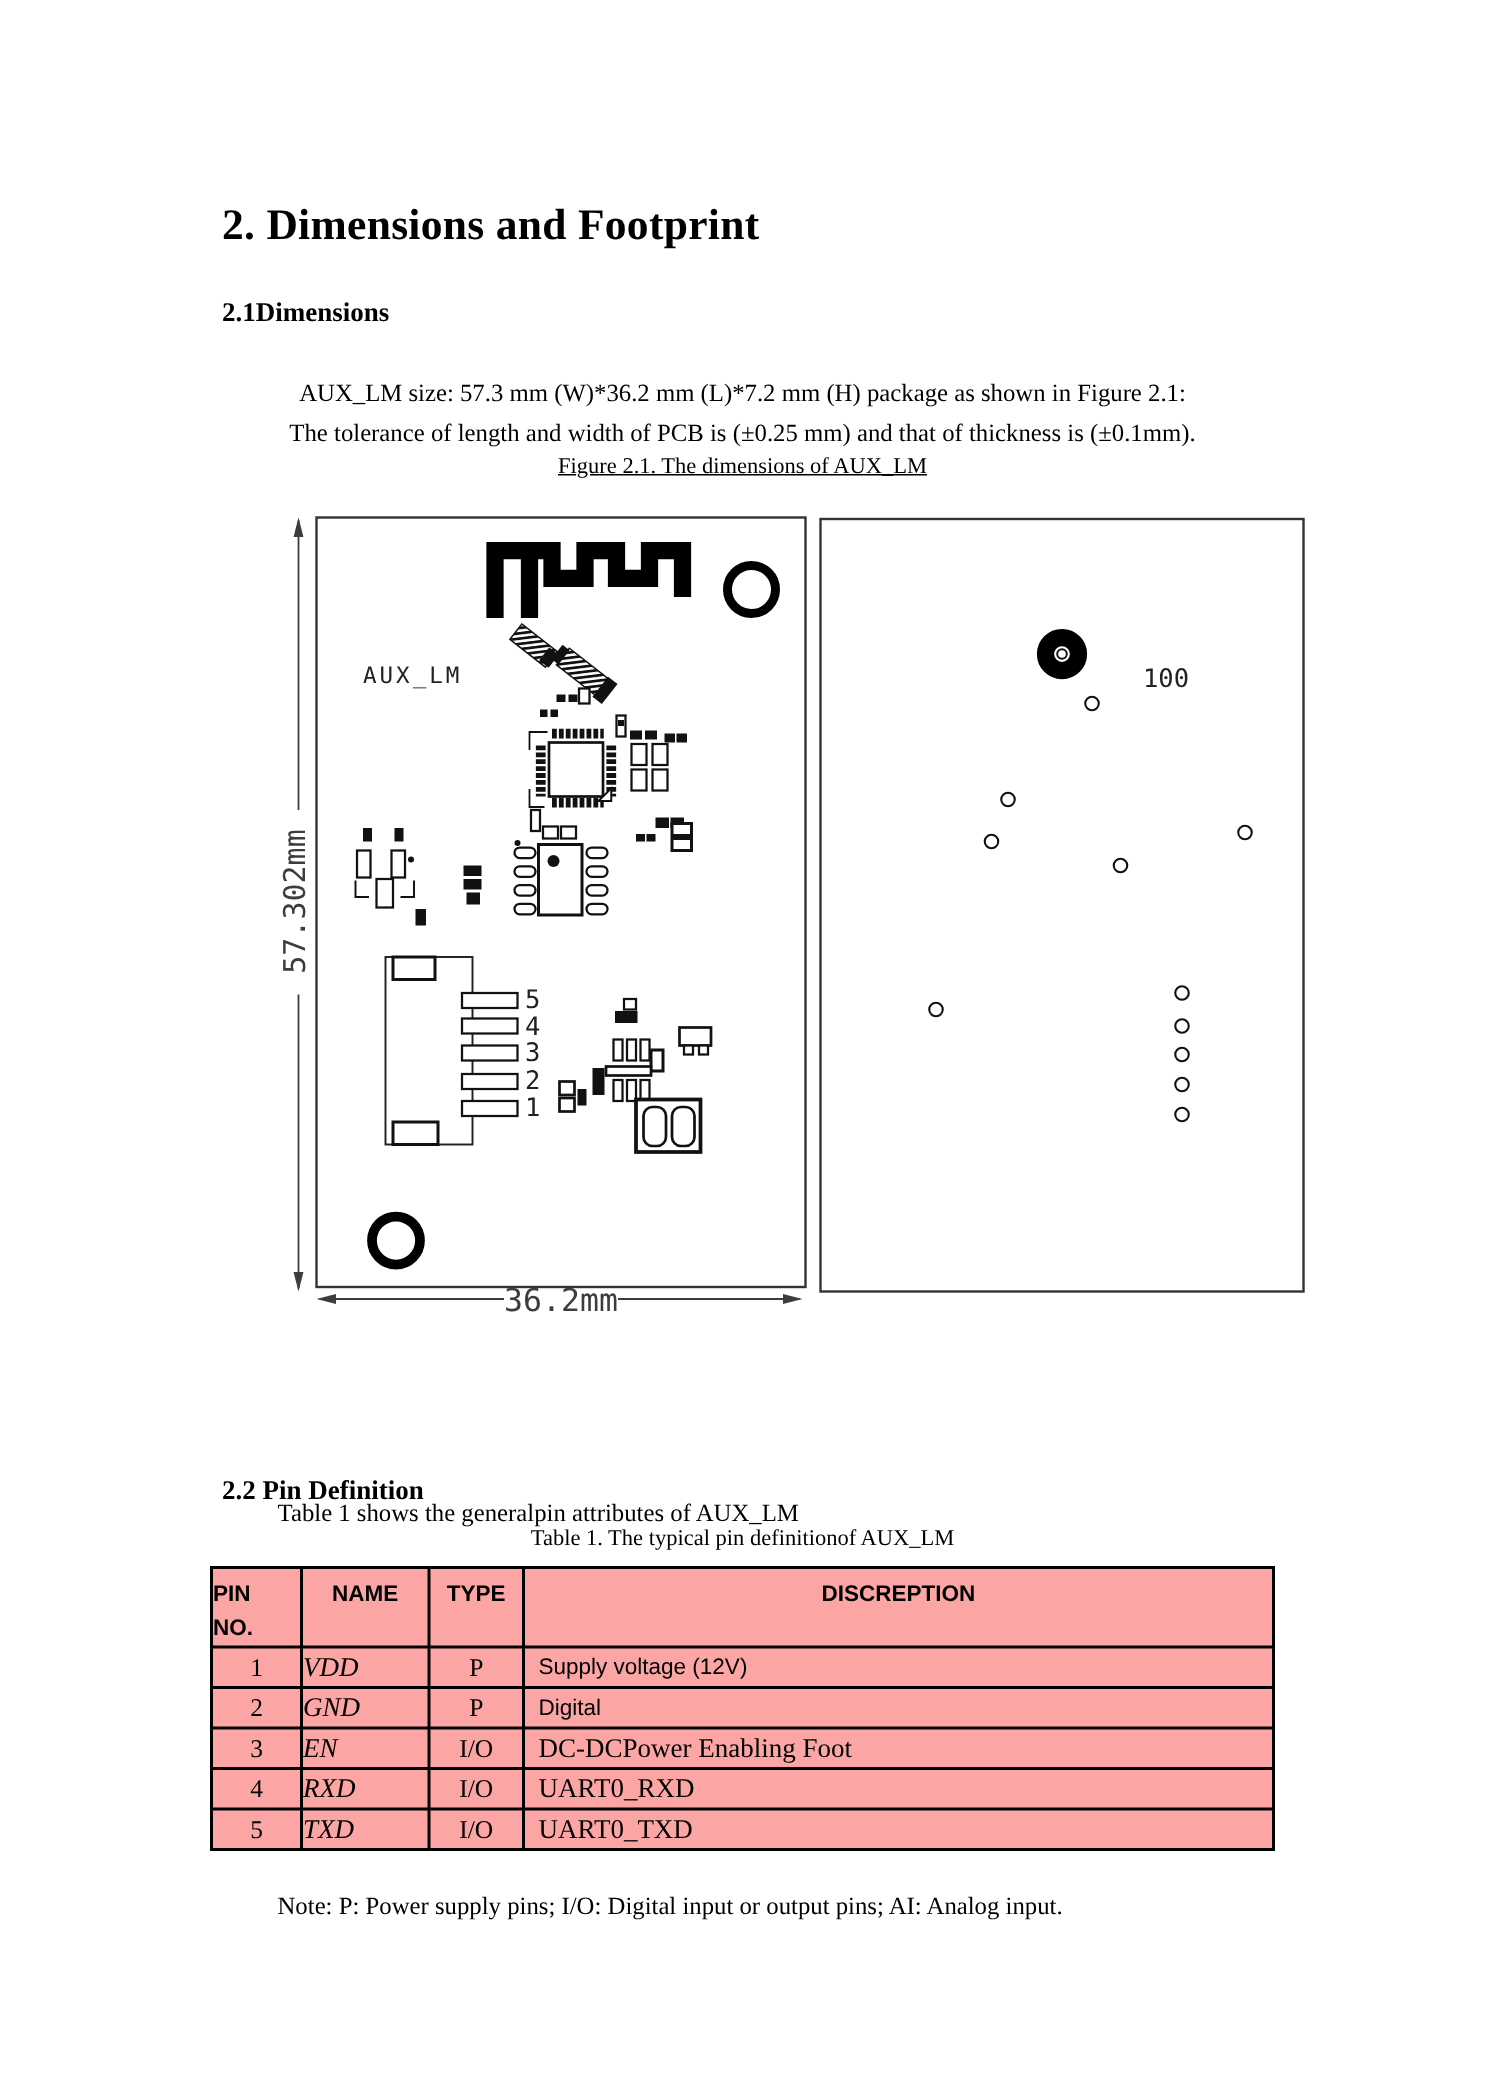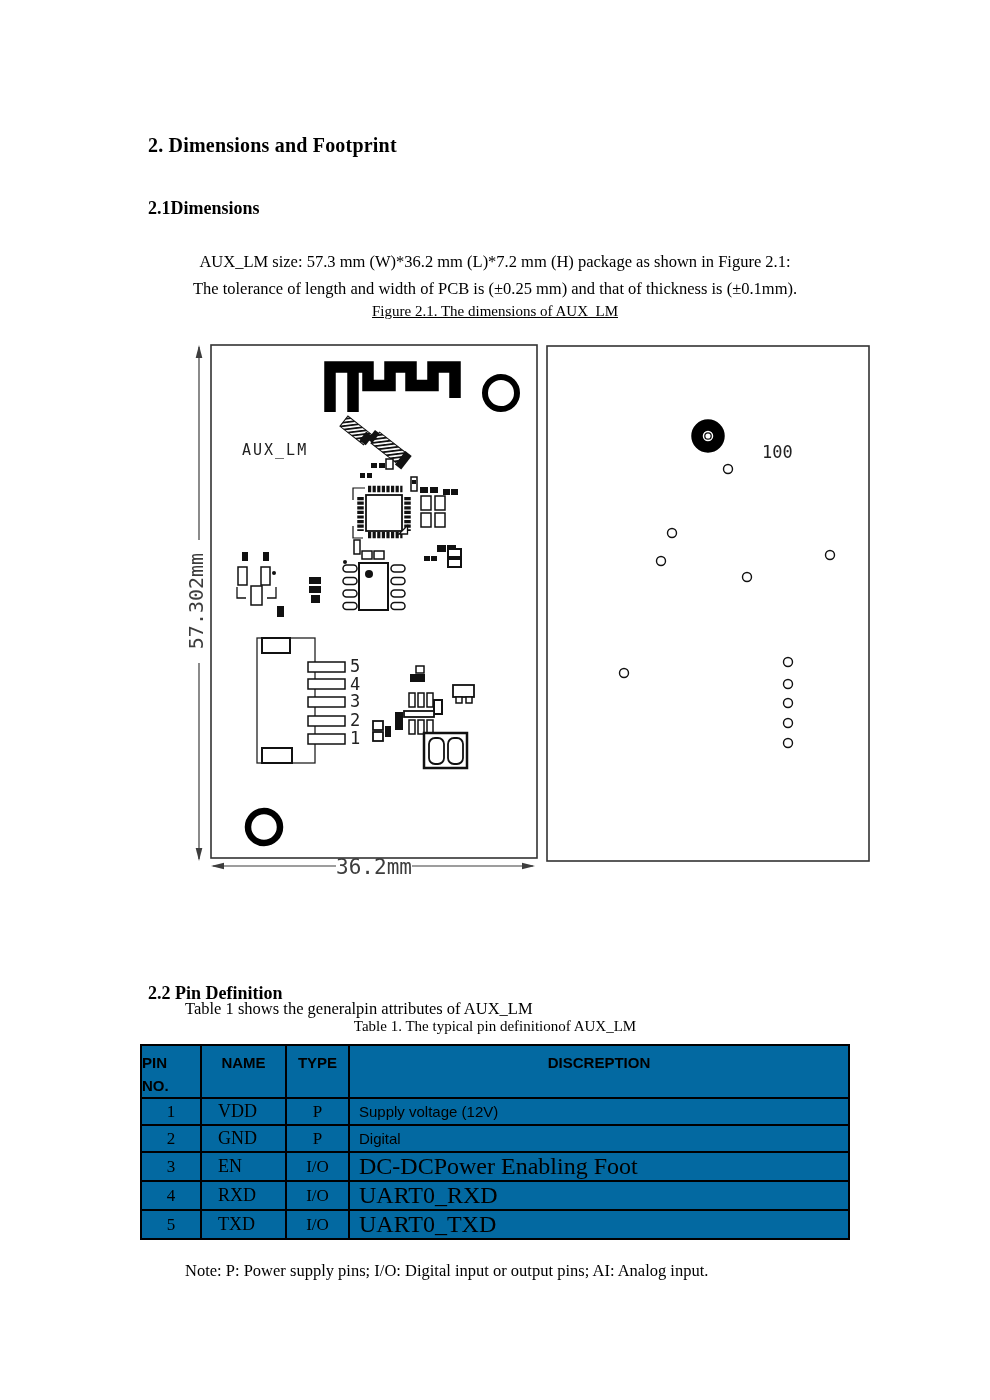--- a/index.html
+++ b/index.html
@@ -1,49 +1,49 @@
 <!DOCTYPE html>
 <html><head>
 <meta charset="utf-8">
 <style>
   html,body { margin:0; padding:0; }
   body {
     width:990px; height:1400px; background:#ffffff; color:#000;
     font-family:"Liberation Serif", serif; position:relative; overflow:hidden;
   }
   .abs { position:absolute; }
-  .h1 { font-size:20px; font-weight:bold; letter-spacing:0.2px; }
+  .h1 { font-size:29px; font-weight:bold; letter-spacing:0.2px; }
   .h2 { font-size:18px; font-weight:bold; }
   .body-text { font-size:16.5px; line-height:27px; }
   .centered { text-align:center; }
   .caption { font-size:15px; }
   .note { font-size:16.5px; }
 
   
   .fig-svg text { font-family:"DejaVu Sans Mono", monospace; }
   .dim-text { fill:#3d3d3d; }
   .via { fill:#fff; stroke:#111; stroke-width:1.4; }
   .part-o { fill:#fff; stroke:#111; stroke-width:1.5; }
   .part-d { fill:#111; stroke:none; }
 
   
-  .pin-table { border-collapse:collapse; table-layout:fixed; background:#0369a1; }
+  .pin-table { border-collapse:collapse; table-layout:fixed; background:#fca5a5; }
   .pin-table th, .pin-table td { border:2px solid #000; padding:0; overflow:hidden; }
   .pin-table th {
     font-family:"Liberation Sans", sans-serif; font-weight:bold; font-size:15px;
     vertical-align:top; padding-top:5px; line-height:23px; height:44px;
   }
   .th-pin { text-align:left; padding-left:14px; }
   .pin-table td { height:25px; font-size:18px; }
   td.c-no { text-align:center; font-size:17px; }
-  td.c-name { padding-left:16px; }
+  td.c-name { padding-left:0;font-style:italic; }
   td.c-type { text-align:center; font-size:17px; }
   td.c-desc { padding-left:9px; }
   td.c-desc[data-font="sans"] { font-family:"Liberation Sans", sans-serif; font-size:15px; }
-  td.c-desc[data-font="serif"] { font-family:"Liberation Serif", serif; font-size:24px; }
+  td.c-desc[data-font="serif"] { font-family:"Liberation Serif", serif; font-size:18px; }
 </style>
 </head>
 <body>
 
 <div class="abs h1" style="left:148px; top:134px;">2. Dimensions and Footprint</div>
 <div class="abs h2" style="left:148px; top:198px;">2.1Dimensions</div>
 
 <div class="abs body-text centered" style="left:135px; top:248px; width:720px;">AUX_LM size: 57.3 mm (W)*36.2 mm (L)*7.2 mm (H) package as shown in Figure 2.1:</div>
 <div class="abs body-text centered" style="left:135px; top:275px; width:720px;">The tolerance of length and width of PCB is (±0.25 mm) and that of thickness is (±0.1mm).</div>
 <div class="abs caption centered" style="left:135px; top:303px; width:720px;text-decoration:underline;">Figure 2.1. The dimensions of AUX_LM</div>

